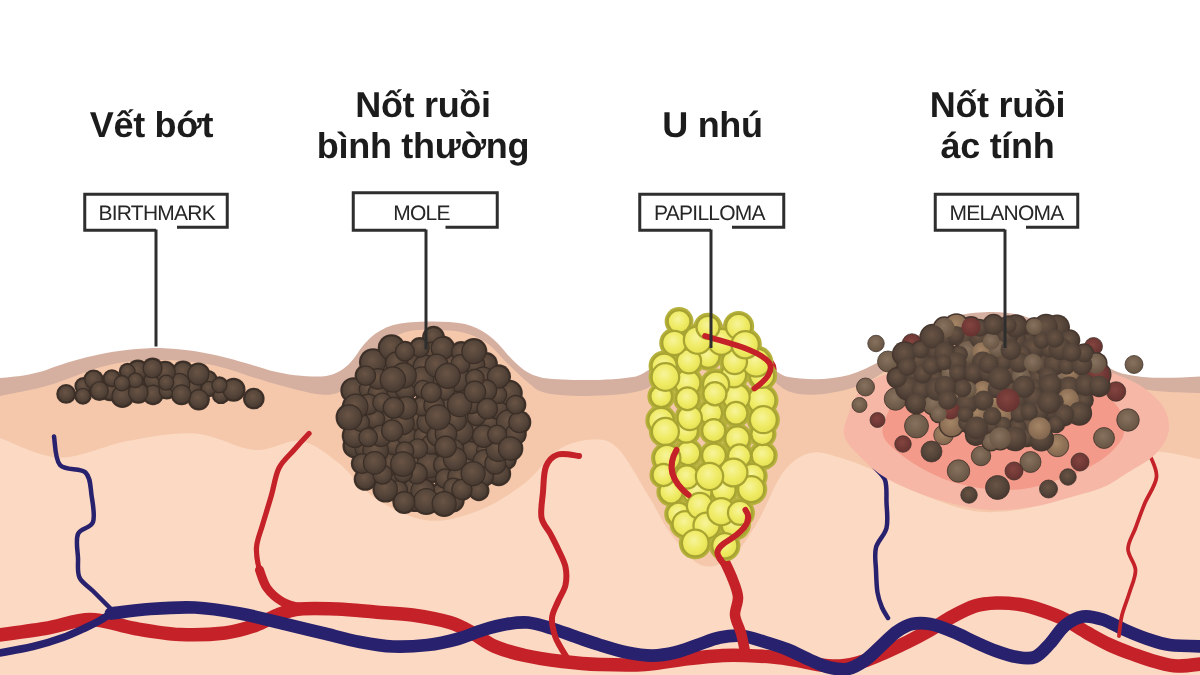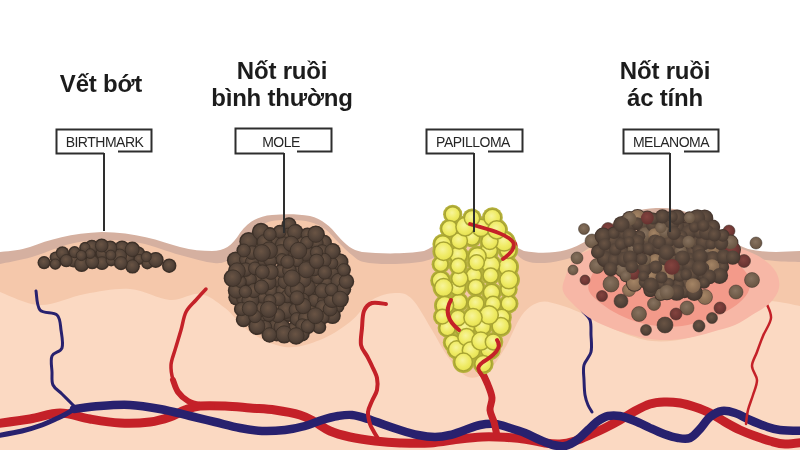--- a/index.html
+++ b/index.html
@@ -805,15 +805,16 @@
   <text x="104.5" y="146.5">BIRTHMARK</text>
   <text x="281" y="146.5">MOLE</text>
   <text x="473" y="146.5">PAPILLOMA</text>
   <text x="671" y="146.5">MELANOMA</text>
 </g>
 </svg>
 
 <div class="big" style="left:1px; top:70px; width:200px;">Vết bớt</div>
 <div class="big" style="left:182px; top:57px; width:200px;">Nốt ruồi
 bình thường</div>
+<div class="big" style="left:375px; top:70px; width:200px;">U nhú</div>
 <div class="big" style="left:565px; top:57px; width:200px;">Nốt ruồi
 ác tính</div>
 </div>
 
 </body></html>

